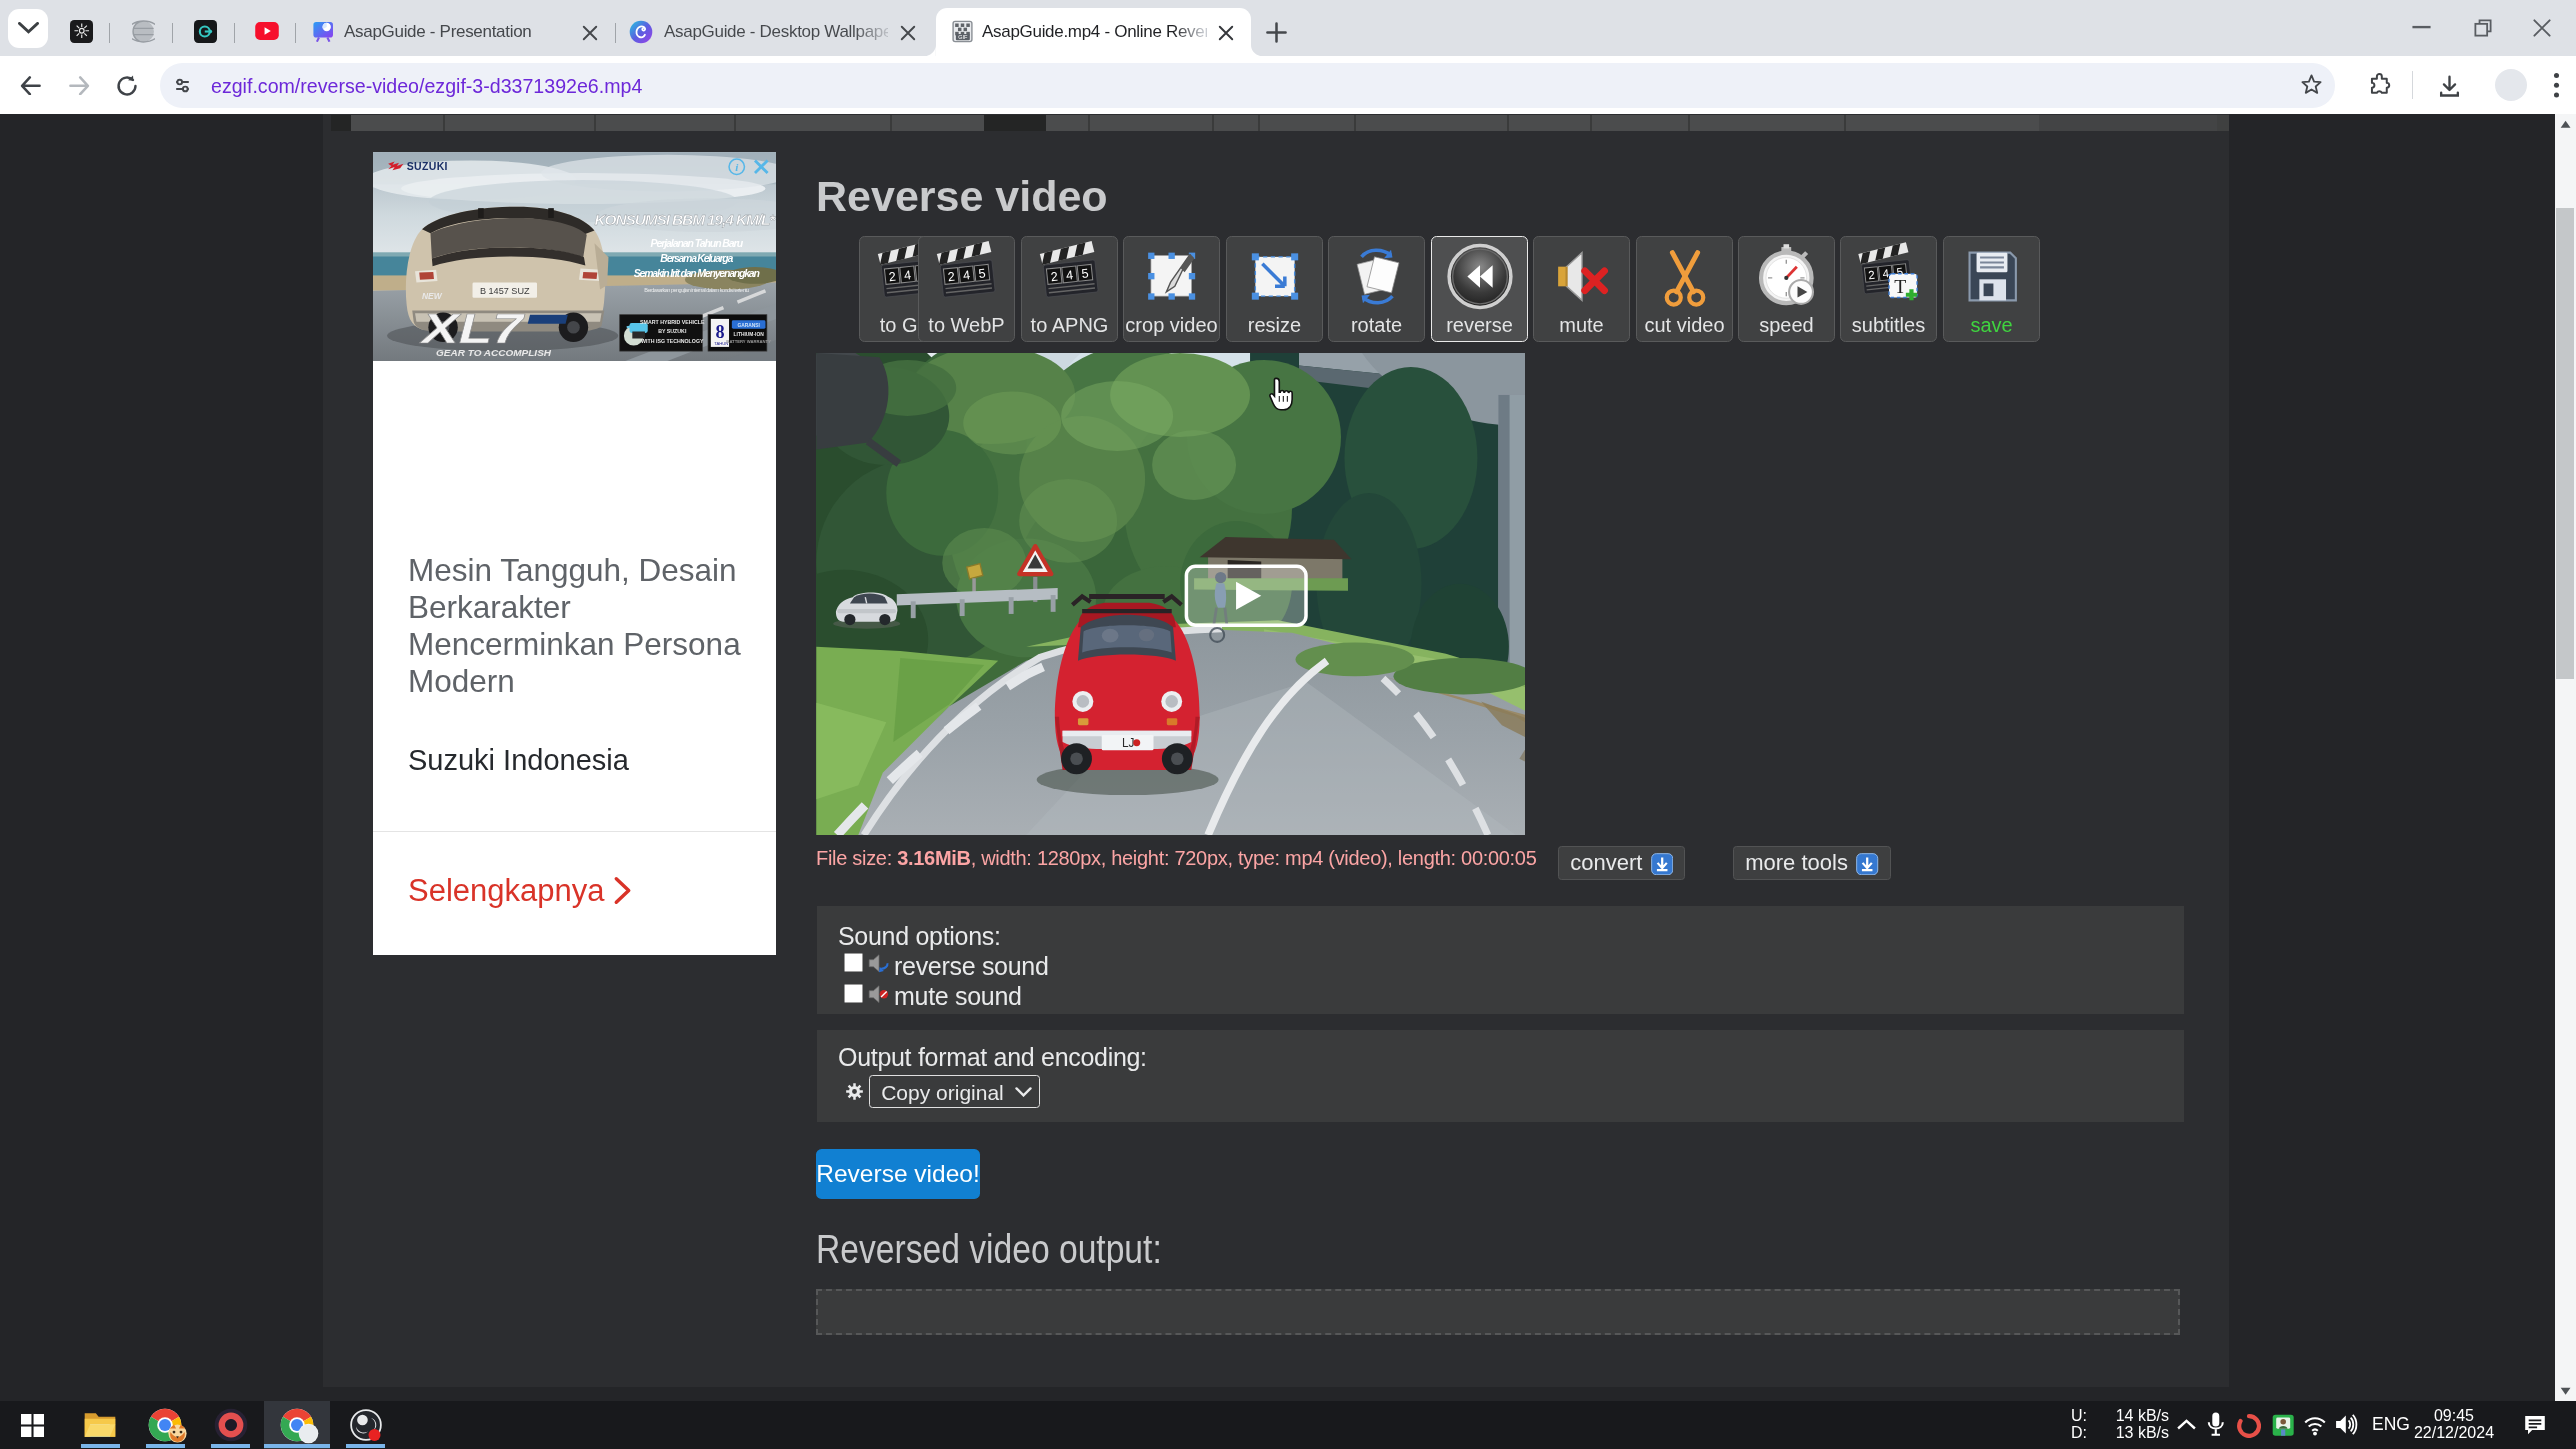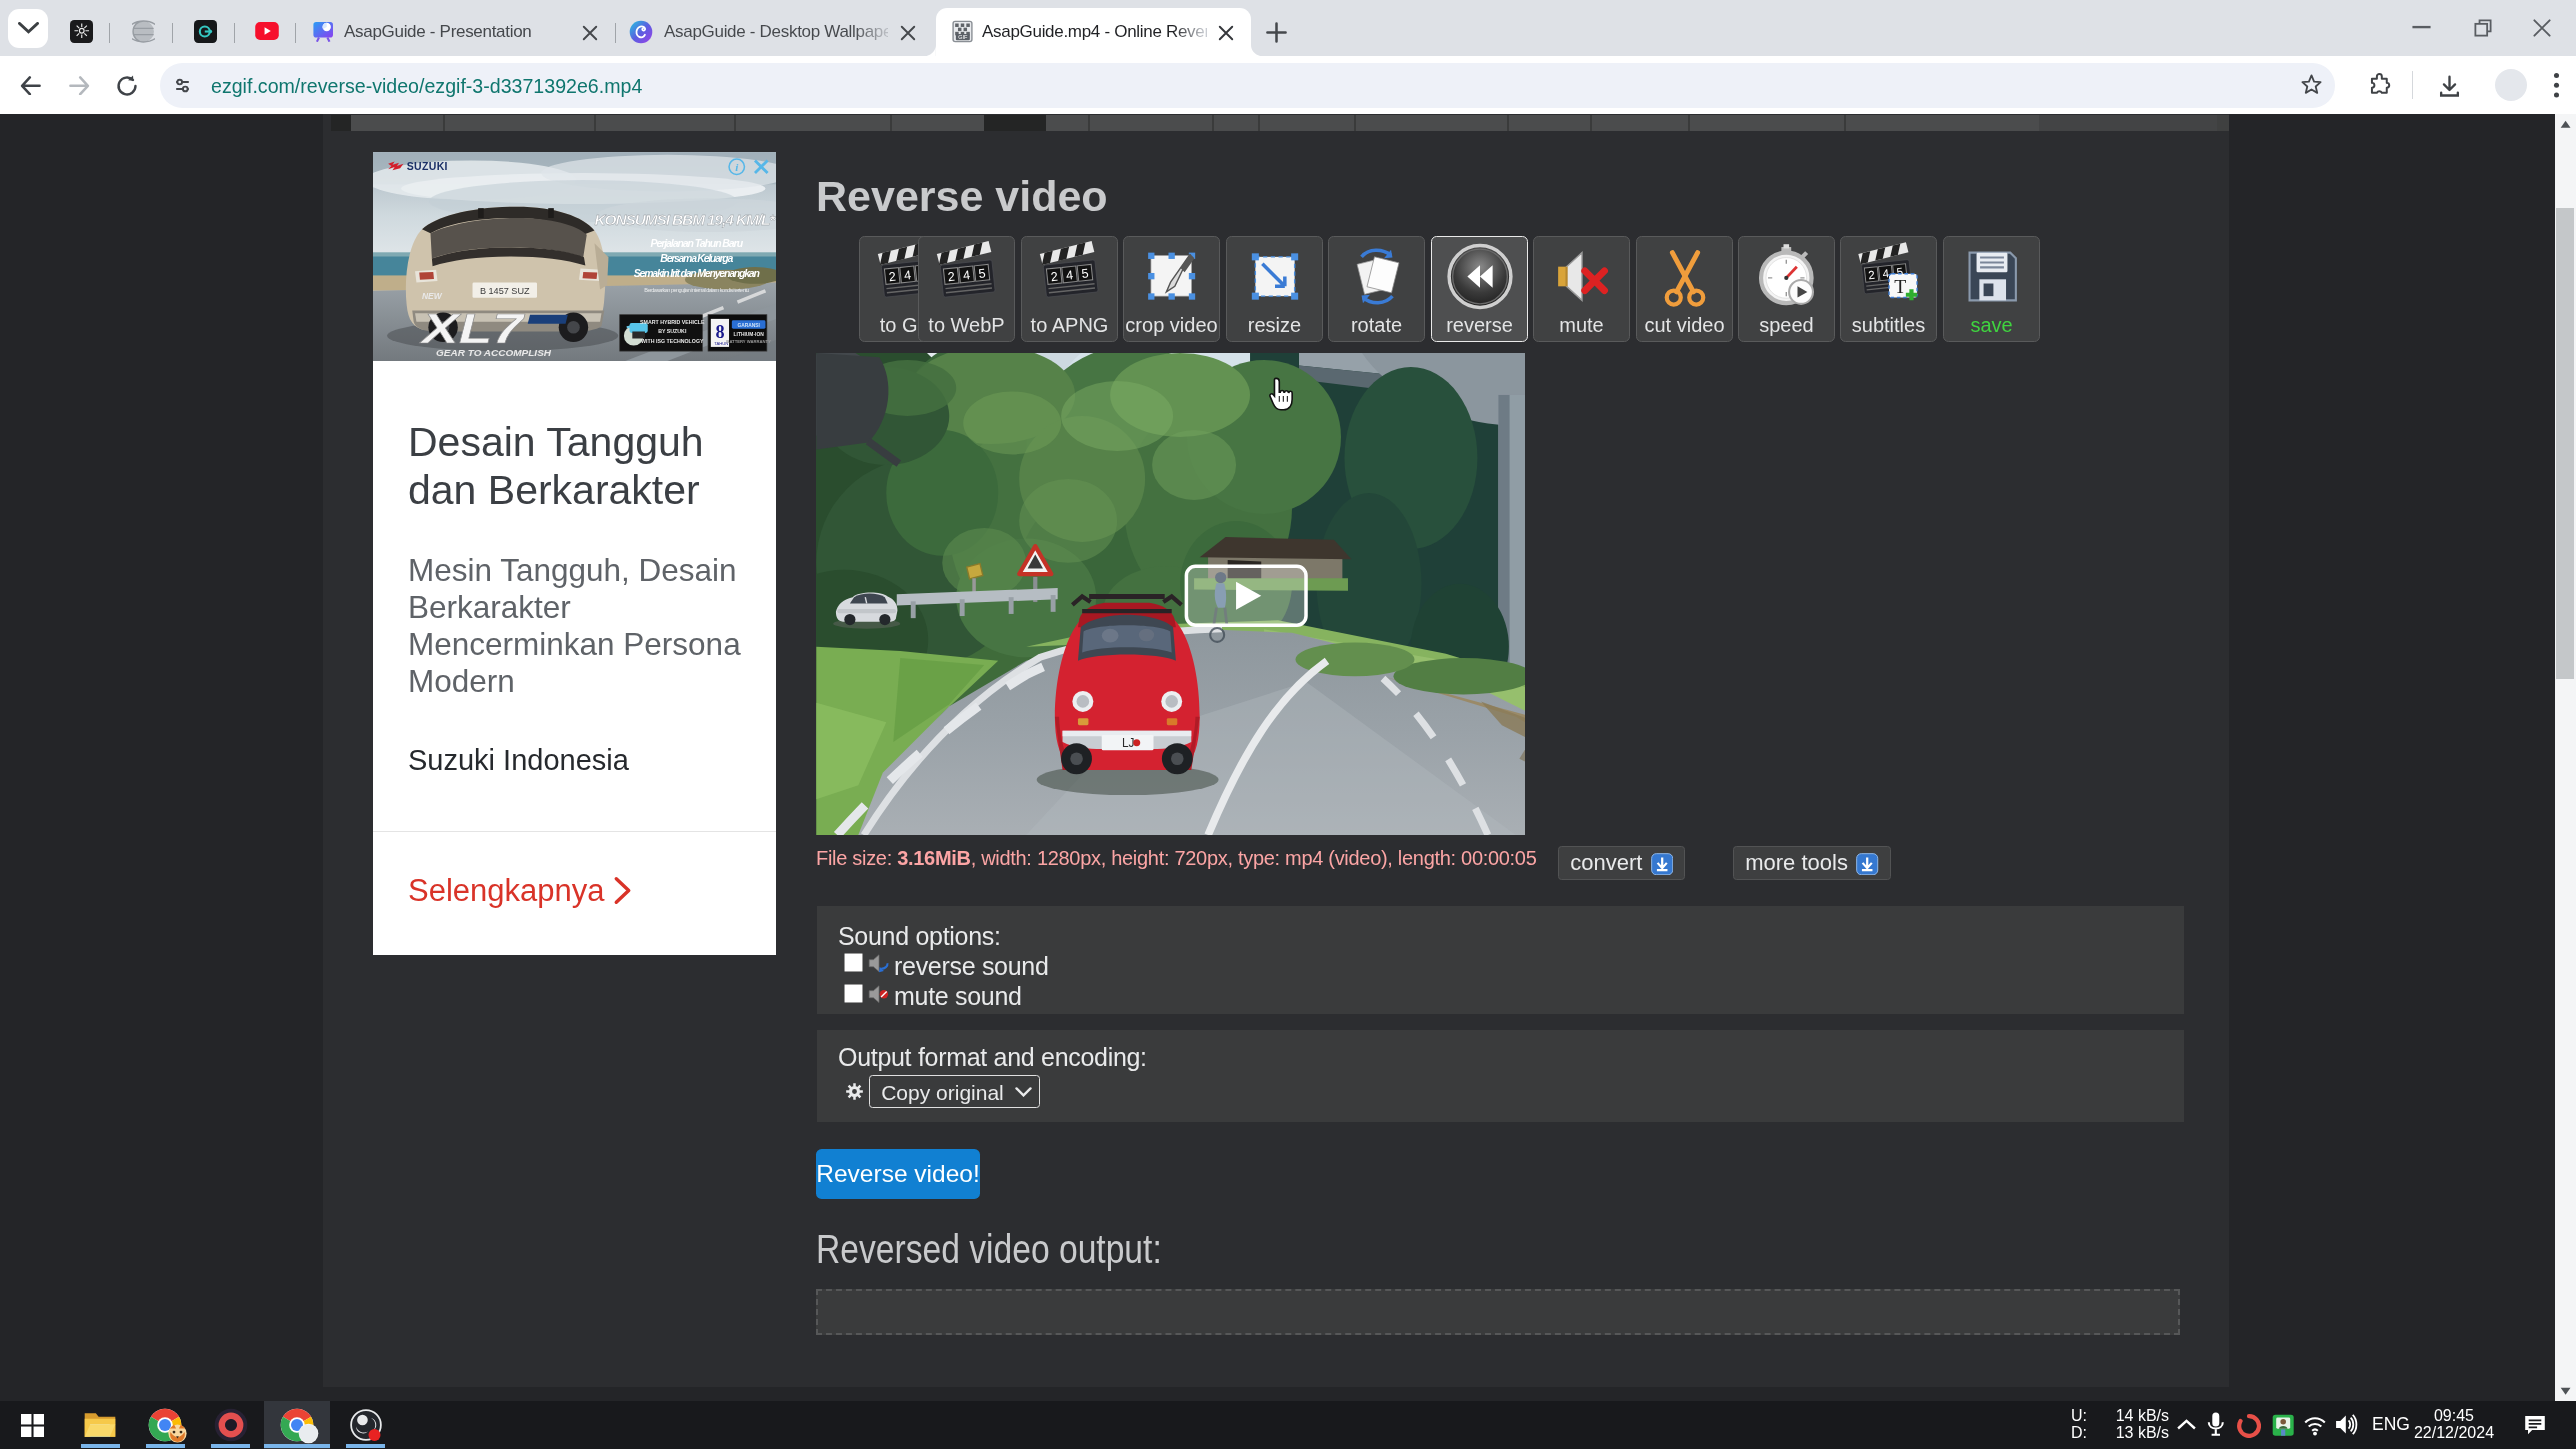--- a/index.html
+++ b/index.html
@@ -155,21 +155,21 @@
     </svg>
 
   <div style="position:absolute;left:160px;top:7px;width:2175px;height:45px;background:#eef1f8;border-radius:22.4px;"></div>
   <svg style="position:absolute;left:170px;top:17px;" width="25" height="25" viewBox="0 0 36 36">
       <g stroke="#44474c" stroke-width="2.8" fill="none" stroke-linecap="round">
         <path d="M10 13 L26 13 M10 23 L26 23"></path>
         <circle cx="14" cy="13" r="3.4" fill="#eef1f8"></circle>
         <circle cx="22" cy="23" r="3.4" fill="#eef1f8"></circle>
       </g>
     </svg>
-  <div style="position:absolute;left:211px;top:19px;font-size:19.6px;color:#0f766e;">ezgif.com/reverse-video/ezgif-3-d3371392e6.mp4</div>
+  <div style="position:absolute;left:211px;top:19px;font-size:19.6px;color:#6d28d9;">ezgif.com/reverse-video/ezgif-3-d3371392e6.mp4</div>
   <svg style="position:absolute;left:2301px;top:18px;" width="21" height="21" viewBox="0 0 30 30">
       <path d="M15 2 L18.7 10.8 L28 11.6 L21 17.8 L23.2 27 L15 22.2 L6.8 27 L9 17.8 L2 11.6 L11.3 10.8 Z" fill="none" stroke="#43464a" stroke-width="2.6" stroke-linejoin="round"></path>
     </svg>
   <svg style="position:absolute;left:2367px;top:17px;" width="24" height="24" viewBox="0 0 34 34">
       <path d="M14 5 A3.5 3.5 0 0 1 21 5 L21 8 L28 8 L28 14 A3.5 3.5 0 0 1 28 21 L28 28 L21 28 A4 4 0 0 0 14 28 L7 28 L7 21 A3.5 3.5 0 0 0 7 14 L7 8 L14 8 Z" fill="none" stroke="#3f4246" stroke-width="2.8" stroke-linejoin="round"></path>
     </svg>
   <div style="position:absolute;left:2412px;top:15.4px;width:1.4px;height:28px;background:#d5d8dc;"></div>
   <svg style="position:absolute;left:2437px;top:17.5px;" width="25" height="25" viewBox="0 0 36 36">
       <path d="M18 4 L18 22 M10 15 L18 23 L26 15" stroke="#3f4246" stroke-width="3.4" fill="none" stroke-linecap="round" stroke-linejoin="round"></path>
       <path d="M6 27 L6 31 L30 31 L30 27" stroke="#3f4246" stroke-width="3.4" fill="none" stroke-linecap="round"></path>
@@ -303,21 +303,20 @@
         <text x="495" y="266" font-size="26" fill="#1a1a8c" text-anchor="middle" font-weight="bold" font-family="Liberation Serif">8</text>
         <text x="497" y="275" font-size="6" fill="#1a1a8c" text-anchor="middle">TAHUN</text>
         <rect x="512" y="240" width="48" height="12" rx="2" fill="#2a6fd4"></rect>
         <g fill="#cfe2f8" font-family="Liberation Sans" text-anchor="middle" font-size="7" font-weight="bold">
           <text x="536" y="249">GARANSI</text>
           <text x="536" y="262" fill="#e8e8e8">LITHIUM-ION</text>
           <text x="536" y="272" fill="#9a9a9a" font-size="6">BATTERY WARRANTY</text>
         </g>
       </g>
     </svg>
-    <div style="position:absolute;left:35px;top:266px;font-size:41px;color:#3b3f44;line-height:48px;">Desain Tangguh<br>dan Berkarakter</div>
     <div style="position:absolute;left:35px;top:400px;font-size:31.5px;color:#5f6368;line-height:37px;">Mesin Tangguh, Desain<br>Berkarakter<br>Mencerminkan Persona<br>Modern</div>
     <div style="position:absolute;left:35px;top:592px;font-size:29px;color:#26292d;">Suzuki Indonesia</div>
     <div style="position:absolute;left:0px;top:679px;width:403px;height:1.4px;background:#e4e4e4;"></div>
     <div style="position:absolute;left:35px;top:721px;font-size:31px;color:#d93328;">Selengkapnya</div>
     <svg style="position:absolute;left:239px;top:724px;" width="21" height="29" viewBox="0 0 30 42">
         <path d="M6 4 L24 21 L6 38" stroke="#d93328" stroke-width="5" fill="none" stroke-linecap="round" stroke-linejoin="round"></path>
       </svg>
   </div>
 
   <div class="pg" style="left:816px;top:58px;font-size:43px;color:#c9cacc;font-weight:bold;">Reverse video</div>

